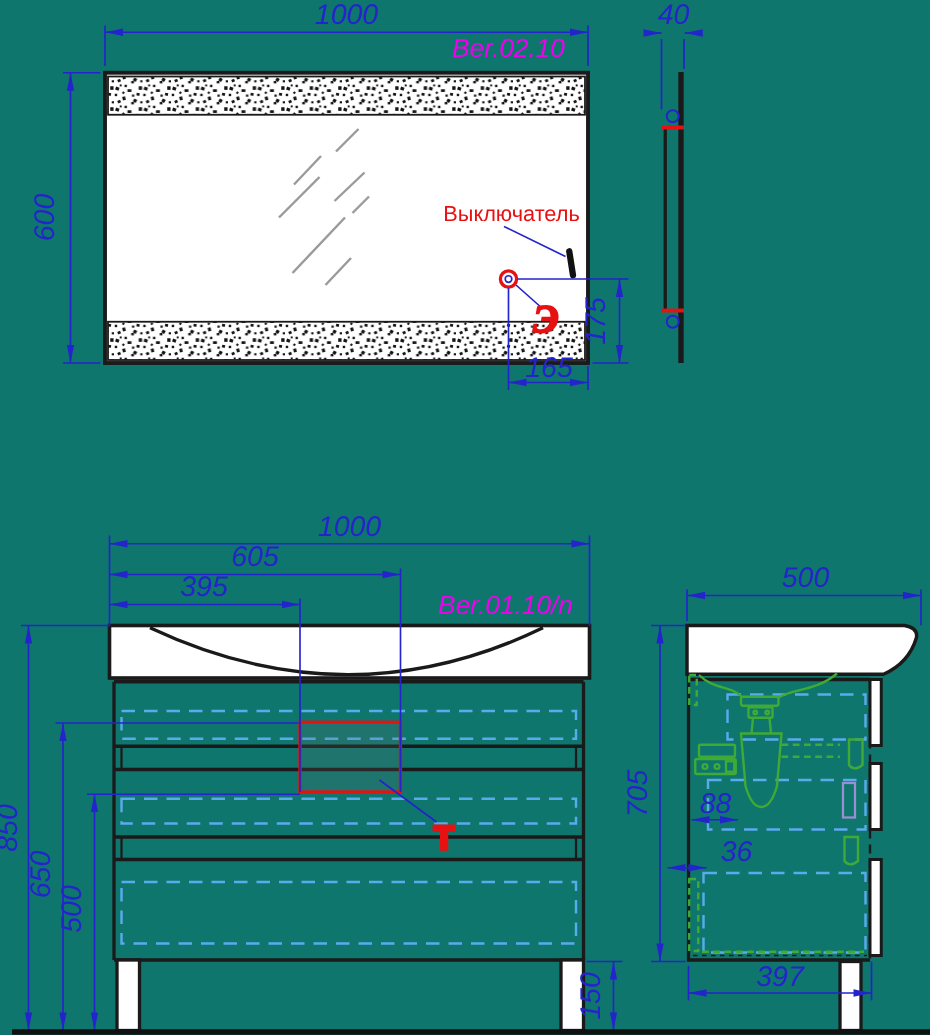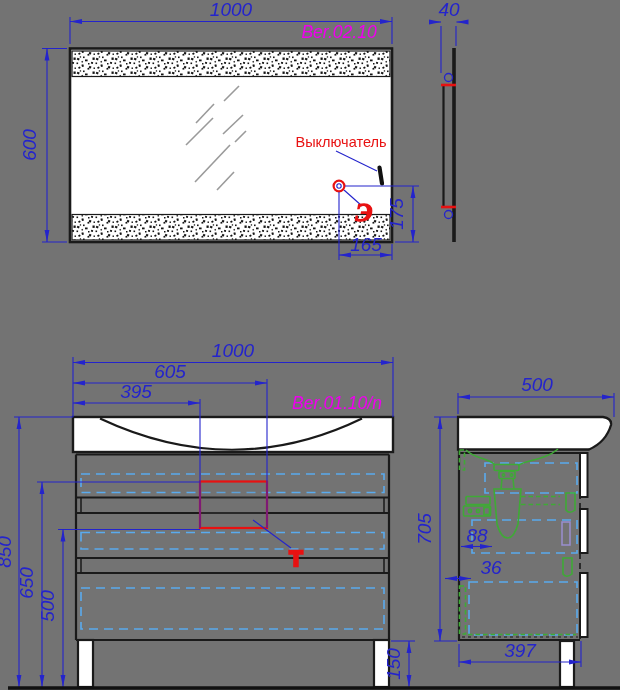--- a/index.html
+++ b/index.html
@@ -1,16 +1,16 @@
 <!DOCTYPE html>
 <html><head>
 <meta charset="utf-8">
 <style>
   html,body{margin:0;padding:0;background:#fff;}
-  .stage{position:relative;width:620px;height:690px;background:#737373;overflow:hidden;
+  .stage{position:relative;width:620px;height:690px;background:#0f766e;overflow:hidden;
          font-family:"Liberation Sans",sans-serif;}
   svg{position:absolute;left:0;top:0;}
   .dim{font:italic 19px "Liberation Sans",sans-serif;fill:#2424cc;}
   .model{font:italic 17.5px "Liberation Sans",sans-serif;fill:#ee00ee;}
   .alert{font:14.5px "Liberation Sans",sans-serif;fill:#e81111;}
   .sym-e{font:italic 900 26px "Liberation Serif",serif;fill:#e81111;stroke:#e81111;stroke-width:1.4;}
   .sym-t{font:900 22px "Liberation Sans",sans-serif;fill:#e81111;stroke:#e81111;stroke-width:2.4;}
   .outline{stroke:#1a1a1a;fill:none;stroke-width:2.2;}
   .outline-thin{stroke:#1a1a1a;fill:none;stroke-width:1.5;}
   .dimline{stroke:#2424cc;fill:none;stroke-width:1.1;}

